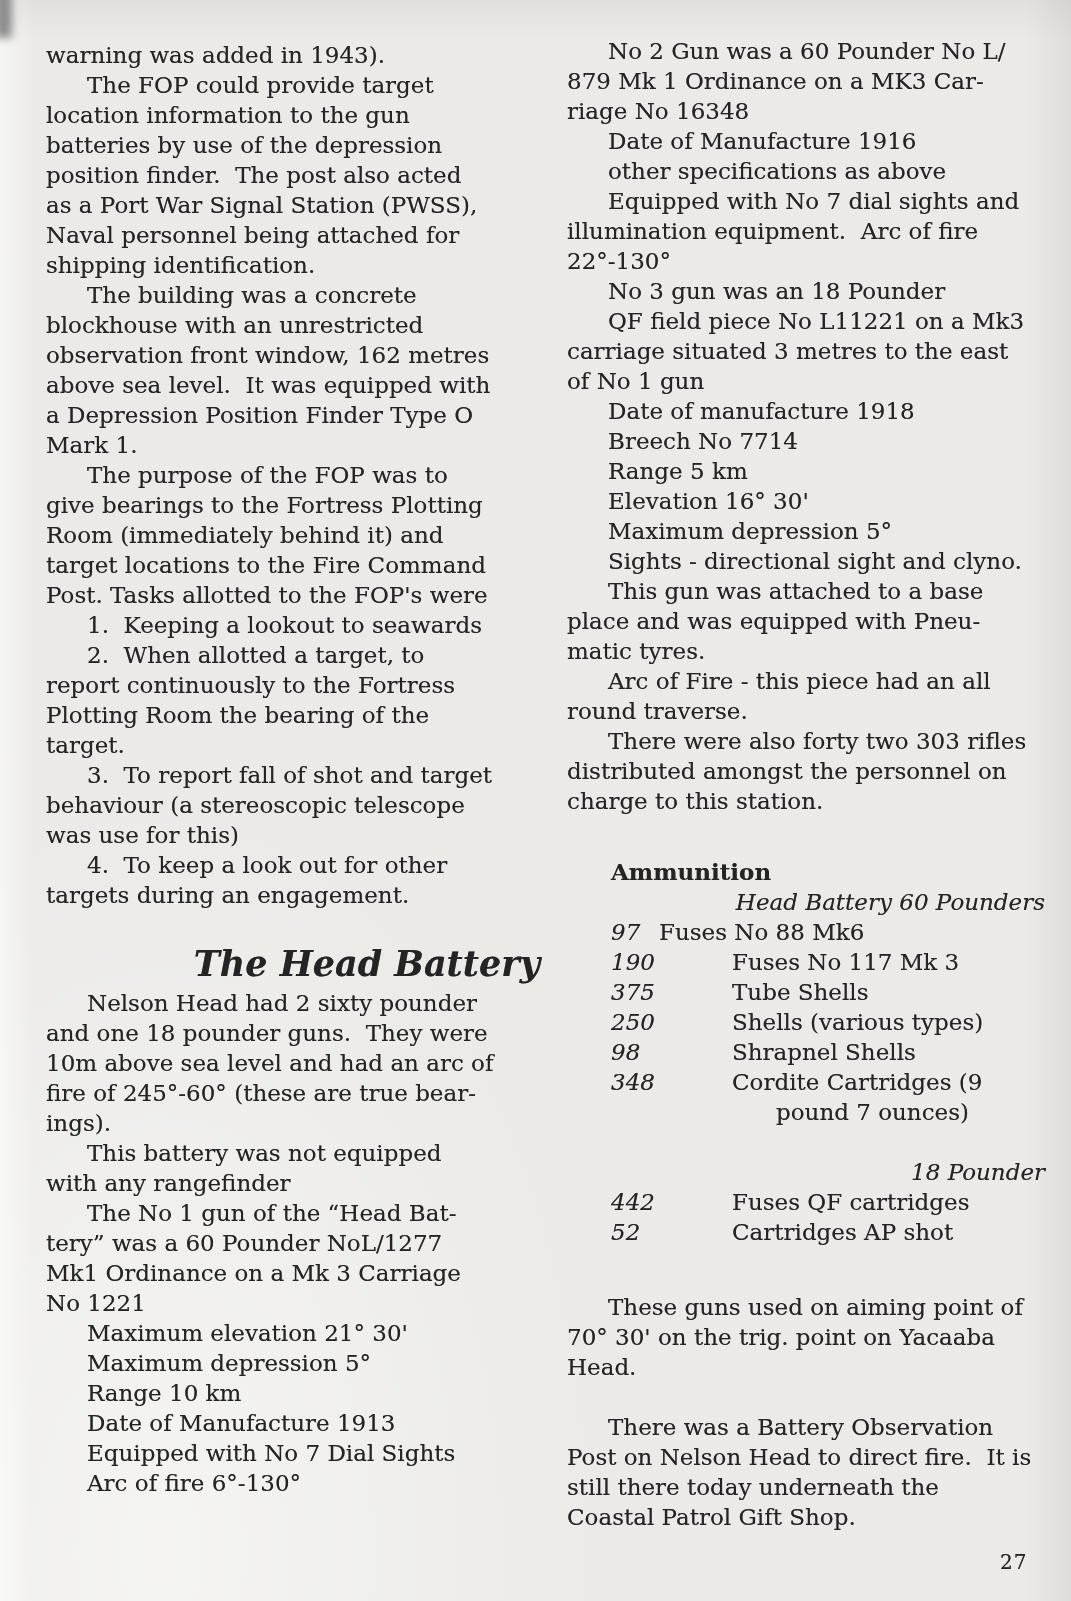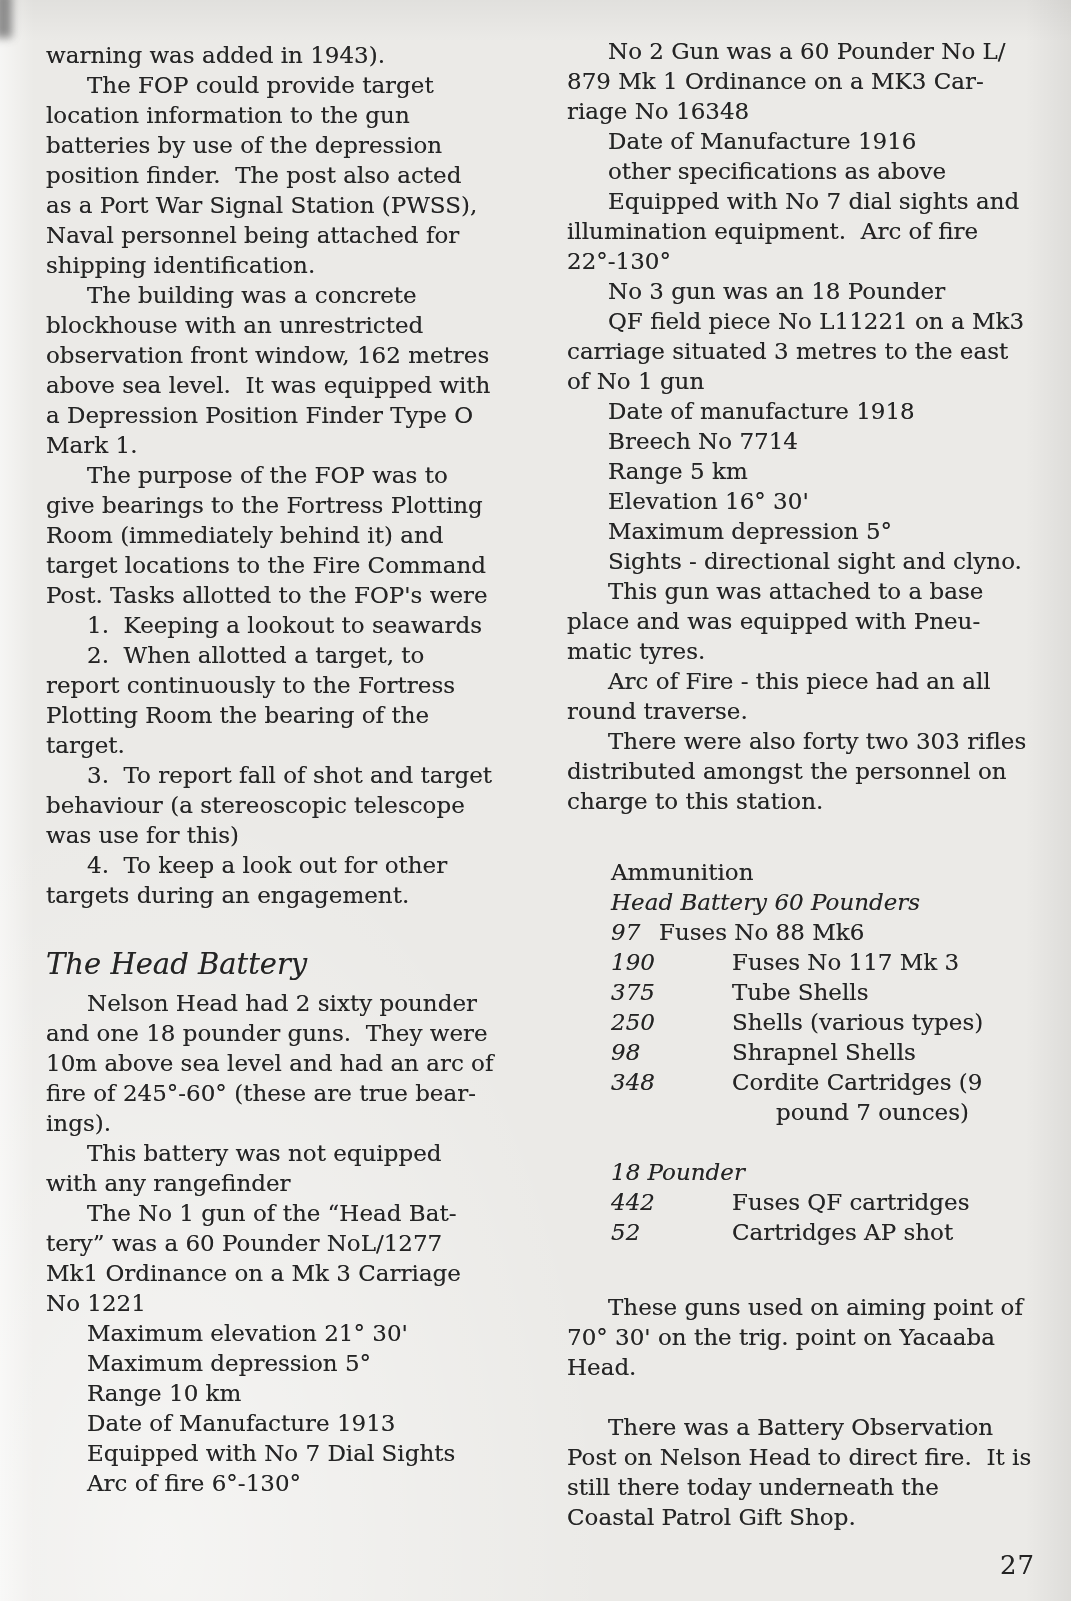--- a/index.html
+++ b/index.html
@@ -30,35 +30,35 @@
     text-shadow:0 0 0.6px rgba(20,20,20,0.45);
   }
   .col-left{left:46px;top:40px;width:494px;}
   .col-right{left:567px;top:36px;width:478px;}
   .line{height:30px;}
   .ind{padding-left:41px;}
   .line b{font-weight:normal;}
   .heading{
     margin-top:30px;
     height:48px;line-height:48px;
-    font-size:29px;font-weight:normal;font-style:italic;
-    text-align:left;
+    font-size:35px;font-weight:bold;font-style:italic;
+    text-align:right;
   }
-  .bold-line{font-weight:normal;padding-left:44px;}
-  .italic-line{font-style:italic;padding-left:44px;}
+  .bold-line{font-weight:bold;padding-left:44px;}
+  .italic-line{font-style:italic;padding-left:44px;text-align:right;}
   .ammo-row{padding-left:44px;}
   .ammo-row .qty{display:inline-block;width:121px;font-style:italic;}
   .ammo-row.narrow .qty{width:48px;}
   .ammo-cont{padding-left:209px;}
   .gap-s{height:30px;}
   .gap-m{height:41px;}
   .gap-l{height:45px;}
   .page-number{
     position:absolute;left:1000px;top:1550px;
-    font-size:26px;letter-spacing:1px;
+    font-size:20px;letter-spacing:1px;
     text-shadow:0 0 0.6px rgba(20,20,20,0.45);
   }
 </style>
 </head>
 <body>
 
 <div class="page">
   <div class="corner-smudge"></div>
   <div class="col col-left"><div class="line">warning was added in 1943).</div><div class="line ind">The FOP could provide target</div><div class="line">location information to the gun</div><div class="line">batteries by use of the depression</div><div class="line">position finder.  The post also acted</div><div class="line">as a Port War Signal Station (PWSS),</div><div class="line">Naval personnel being attached for</div><div class="line">shipping identification.</div><div class="line ind">The building was a concrete</div><div class="line">blockhouse with an unrestricted</div><div class="line">observation front window, 162 metres</div><div class="line">above sea level.  It was equipped with</div><div class="line">a Depression Position Finder Type O</div><div class="line">Mark 1.</div><div class="line ind">The purpose of the FOP was to</div><div class="line">give bearings to the Fortress Plotting</div><div class="line">Room (immediately behind it) and</div><div class="line">target locations to the Fire Command</div><div class="line">Post. Tasks allotted to the FOP's were</div><div class="line ind">1.  Keeping a lookout to seawards</div><div class="line ind">2.  When allotted a target, to</div><div class="line">report continuously to the Fortress</div><div class="line">Plotting Room the bearing of the</div><div class="line">target.</div><div class="line ind">3.  To report fall of shot and target</div><div class="line">behaviour (a stereoscopic telescope</div><div class="line">was use for this)</div><div class="line ind">4.  To keep a look out for other</div><div class="line">targets during an engagement.</div><div class="heading">The Head Battery</div><div class="line ind">Nelson Head had 2 sixty pounder</div><div class="line">and one 18 pounder guns.  They were</div><div class="line">10m above sea level and had an arc of</div><div class="line">fire of 245°-60° (these are true bear-</div><div class="line">ings).</div><div class="line ind">This battery was not equipped</div><div class="line">with any rangefinder</div><div class="line ind"><b>The No 1 gun</b> of the “Head Bat-</div><div class="line">tery” was a 60 Pounder NoL/1277</div><div class="line">Mk1 Ordinance on a Mk 3 Carriage</div><div class="line">No 1221</div><div class="line ind">Maximum elevation 21° 30'</div><div class="line ind">Maximum depression 5°</div><div class="line ind">Range 10 km</div><div class="line ind">Date of Manufacture 1913</div><div class="line ind">Equipped with No 7 Dial Sights</div><div class="line ind">Arc of fire 6°-130°</div></div>
   <div class="col col-right"><div class="line ind"><b>No 2 Gun</b> was a 60 Pounder No L/</div><div class="line">879 Mk 1 Ordinance on a MK3 Car-</div><div class="line">riage No 16348</div><div class="line ind">Date of Manufacture 1916</div><div class="line ind">other specifications as above</div><div class="line ind">Equipped with No 7 dial sights and</div><div class="line">illumination equipment.  Arc of fire</div><div class="line">22°-130°</div><div class="line ind"><b>No 3 gun</b> was an 18 Pounder</div><div class="line ind">QF field piece No L11221 on a Mk3</div><div class="line">carriage situated 3 metres to the east</div><div class="line">of No 1 gun</div><div class="line ind">Date of manufacture 1918</div><div class="line ind">Breech No 7714</div><div class="line ind">Range 5 km</div><div class="line ind">Elevation 16° 30'</div><div class="line ind">Maximum depression 5°</div><div class="line ind">Sights - directional sight and clyno.</div><div class="line ind">This gun was attached to a base</div><div class="line">place and was equipped with Pneu-</div><div class="line">matic tyres.</div><div class="line ind">Arc of Fire - this piece had an all</div><div class="line">round traverse.</div><div class="line ind">There were also forty two 303 rifles</div><div class="line">distributed amongst the personnel on</div><div class="line">charge to this station.</div><div class="gap-m"></div><div class="line bold-line">Ammunition</div><div class="line italic-line">Head Battery 60 Pounders</div><div class="line ammo-row narrow"><span class="qty">97</span><span>Fuses No 88 Mk6</span></div><div class="line ammo-row"><span class="qty">190</span><span>Fuses No 117 Mk 3</span></div><div class="line ammo-row"><span class="qty">375</span><span>Tube Shells</span></div><div class="line ammo-row"><span class="qty">250</span><span>Shells (various types)</span></div><div class="line ammo-row"><span class="qty">98</span><span>Shrapnel Shells</span></div><div class="line ammo-row"><span class="qty">348</span><span>Cordite Cartridges (9</span></div><div class="line ammo-cont">pound 7 ounces)</div><div class="gap-s"></div><div class="line italic-line">18 Pounder</div><div class="line ammo-row"><span class="qty">442</span><span>Fuses QF cartridges</span></div><div class="line ammo-row"><span class="qty">52</span><span>Cartridges AP shot</span></div><div class="gap-l"></div><div class="line ind">These guns used on aiming point of</div><div class="line">70° 30' on the trig. point on Yacaaba</div><div class="line">Head.</div><div class="gap-s"></div><div class="line ind">There was a Battery Observation</div><div class="line">Post on Nelson Head to direct fire.  It is</div><div class="line">still there today underneath the</div><div class="line">Coastal Patrol Gift Shop.</div></div>

